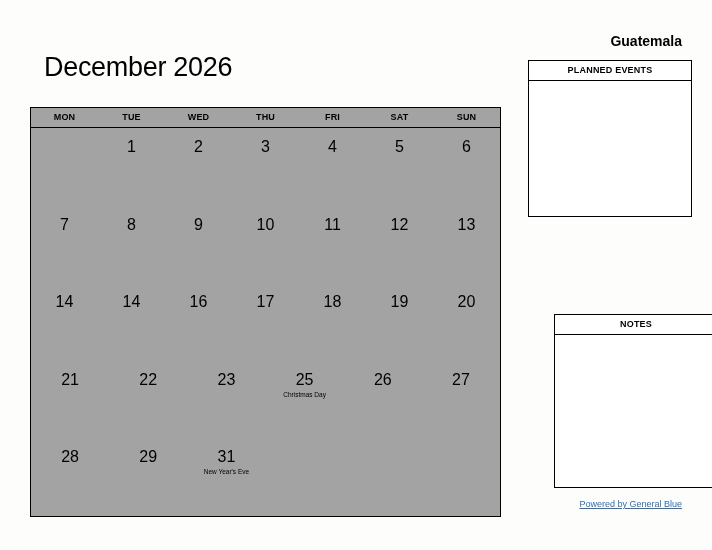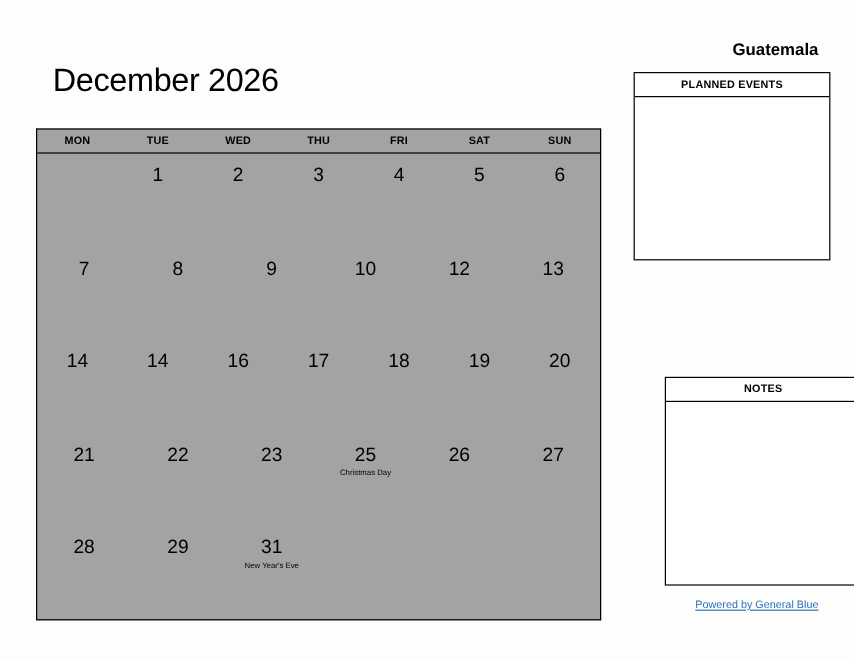--- a/index.html
+++ b/index.html
@@ -210,20 +210,23 @@
           <div class="day-cell">
             <div class="day-number">8</div>
           </div>
           <div class="day-cell">
             <div class="day-number">9</div>
           </div>
           <div class="day-cell">
             <div class="day-number">10</div>
           </div>
           <div class="day-cell">
+            <div class="day-number">11</div>
+          </div>
+          <div class="day-cell">
             <div class="day-number">12</div>
           </div>
           <div class="day-cell">
             <div class="day-number">13</div>
           </div>
         </div>
         <div class="week-row">
           <div class="day-cell">
             <div class="day-number">14</div>
           </div>

